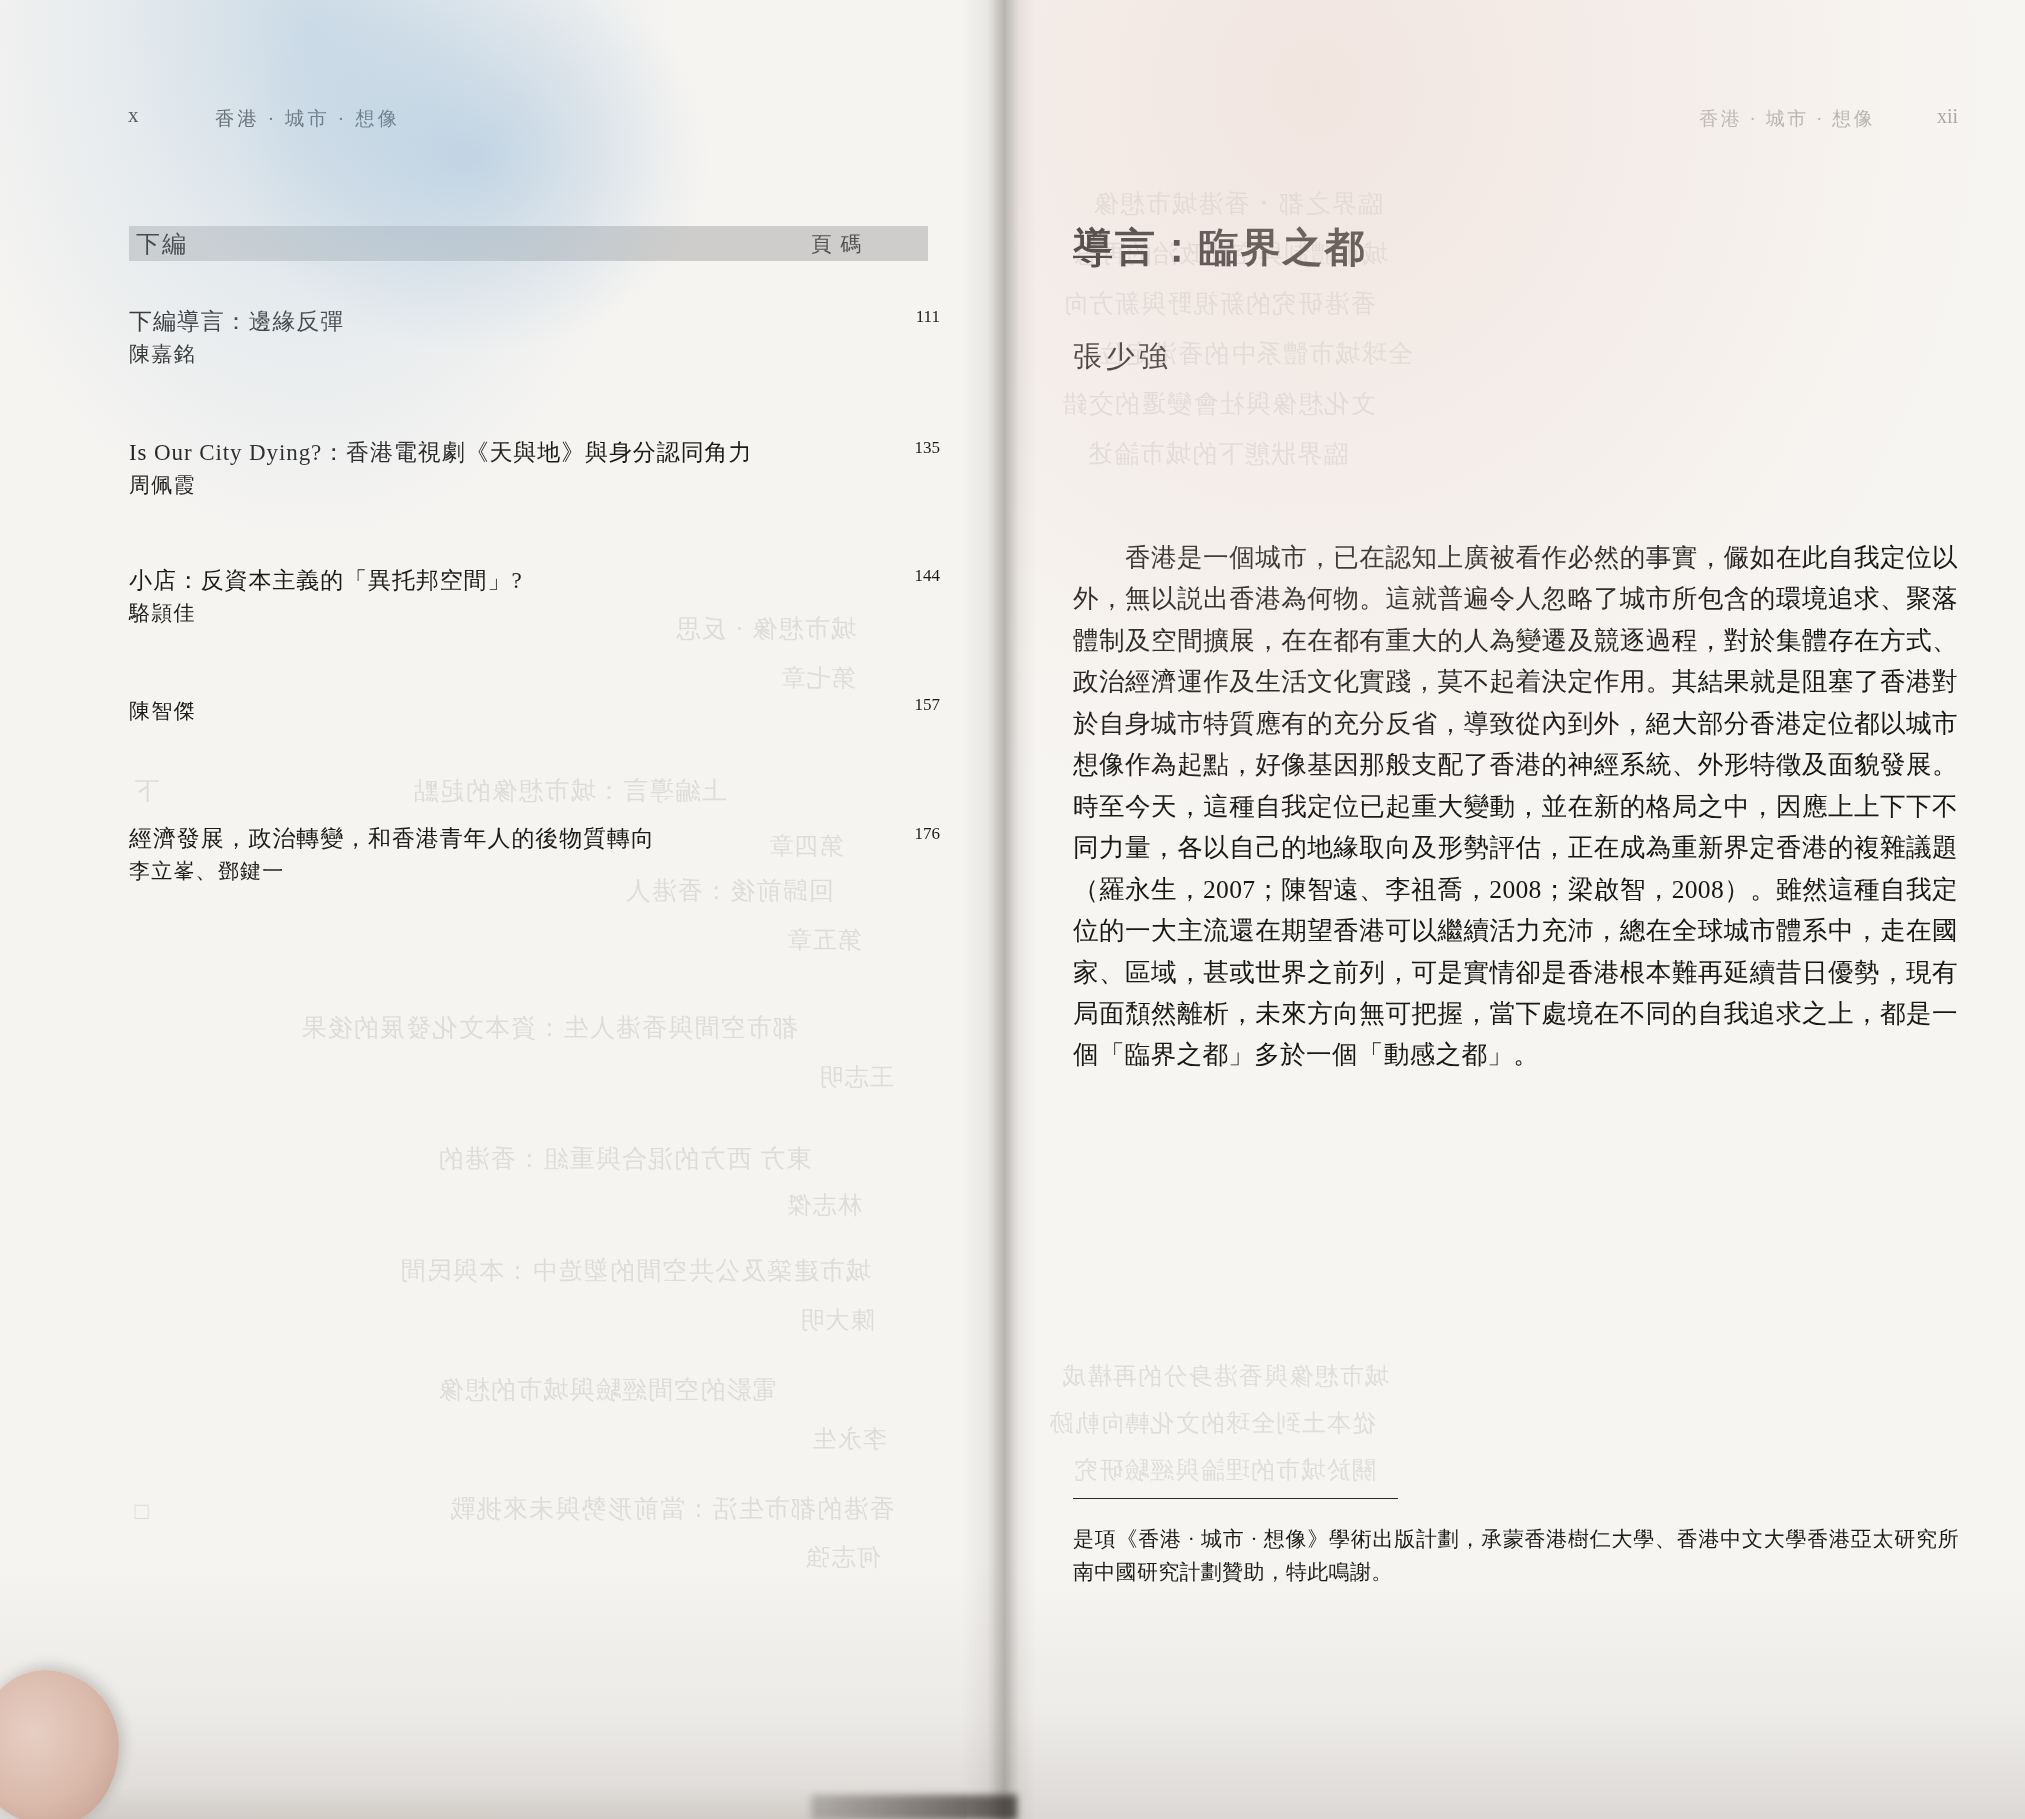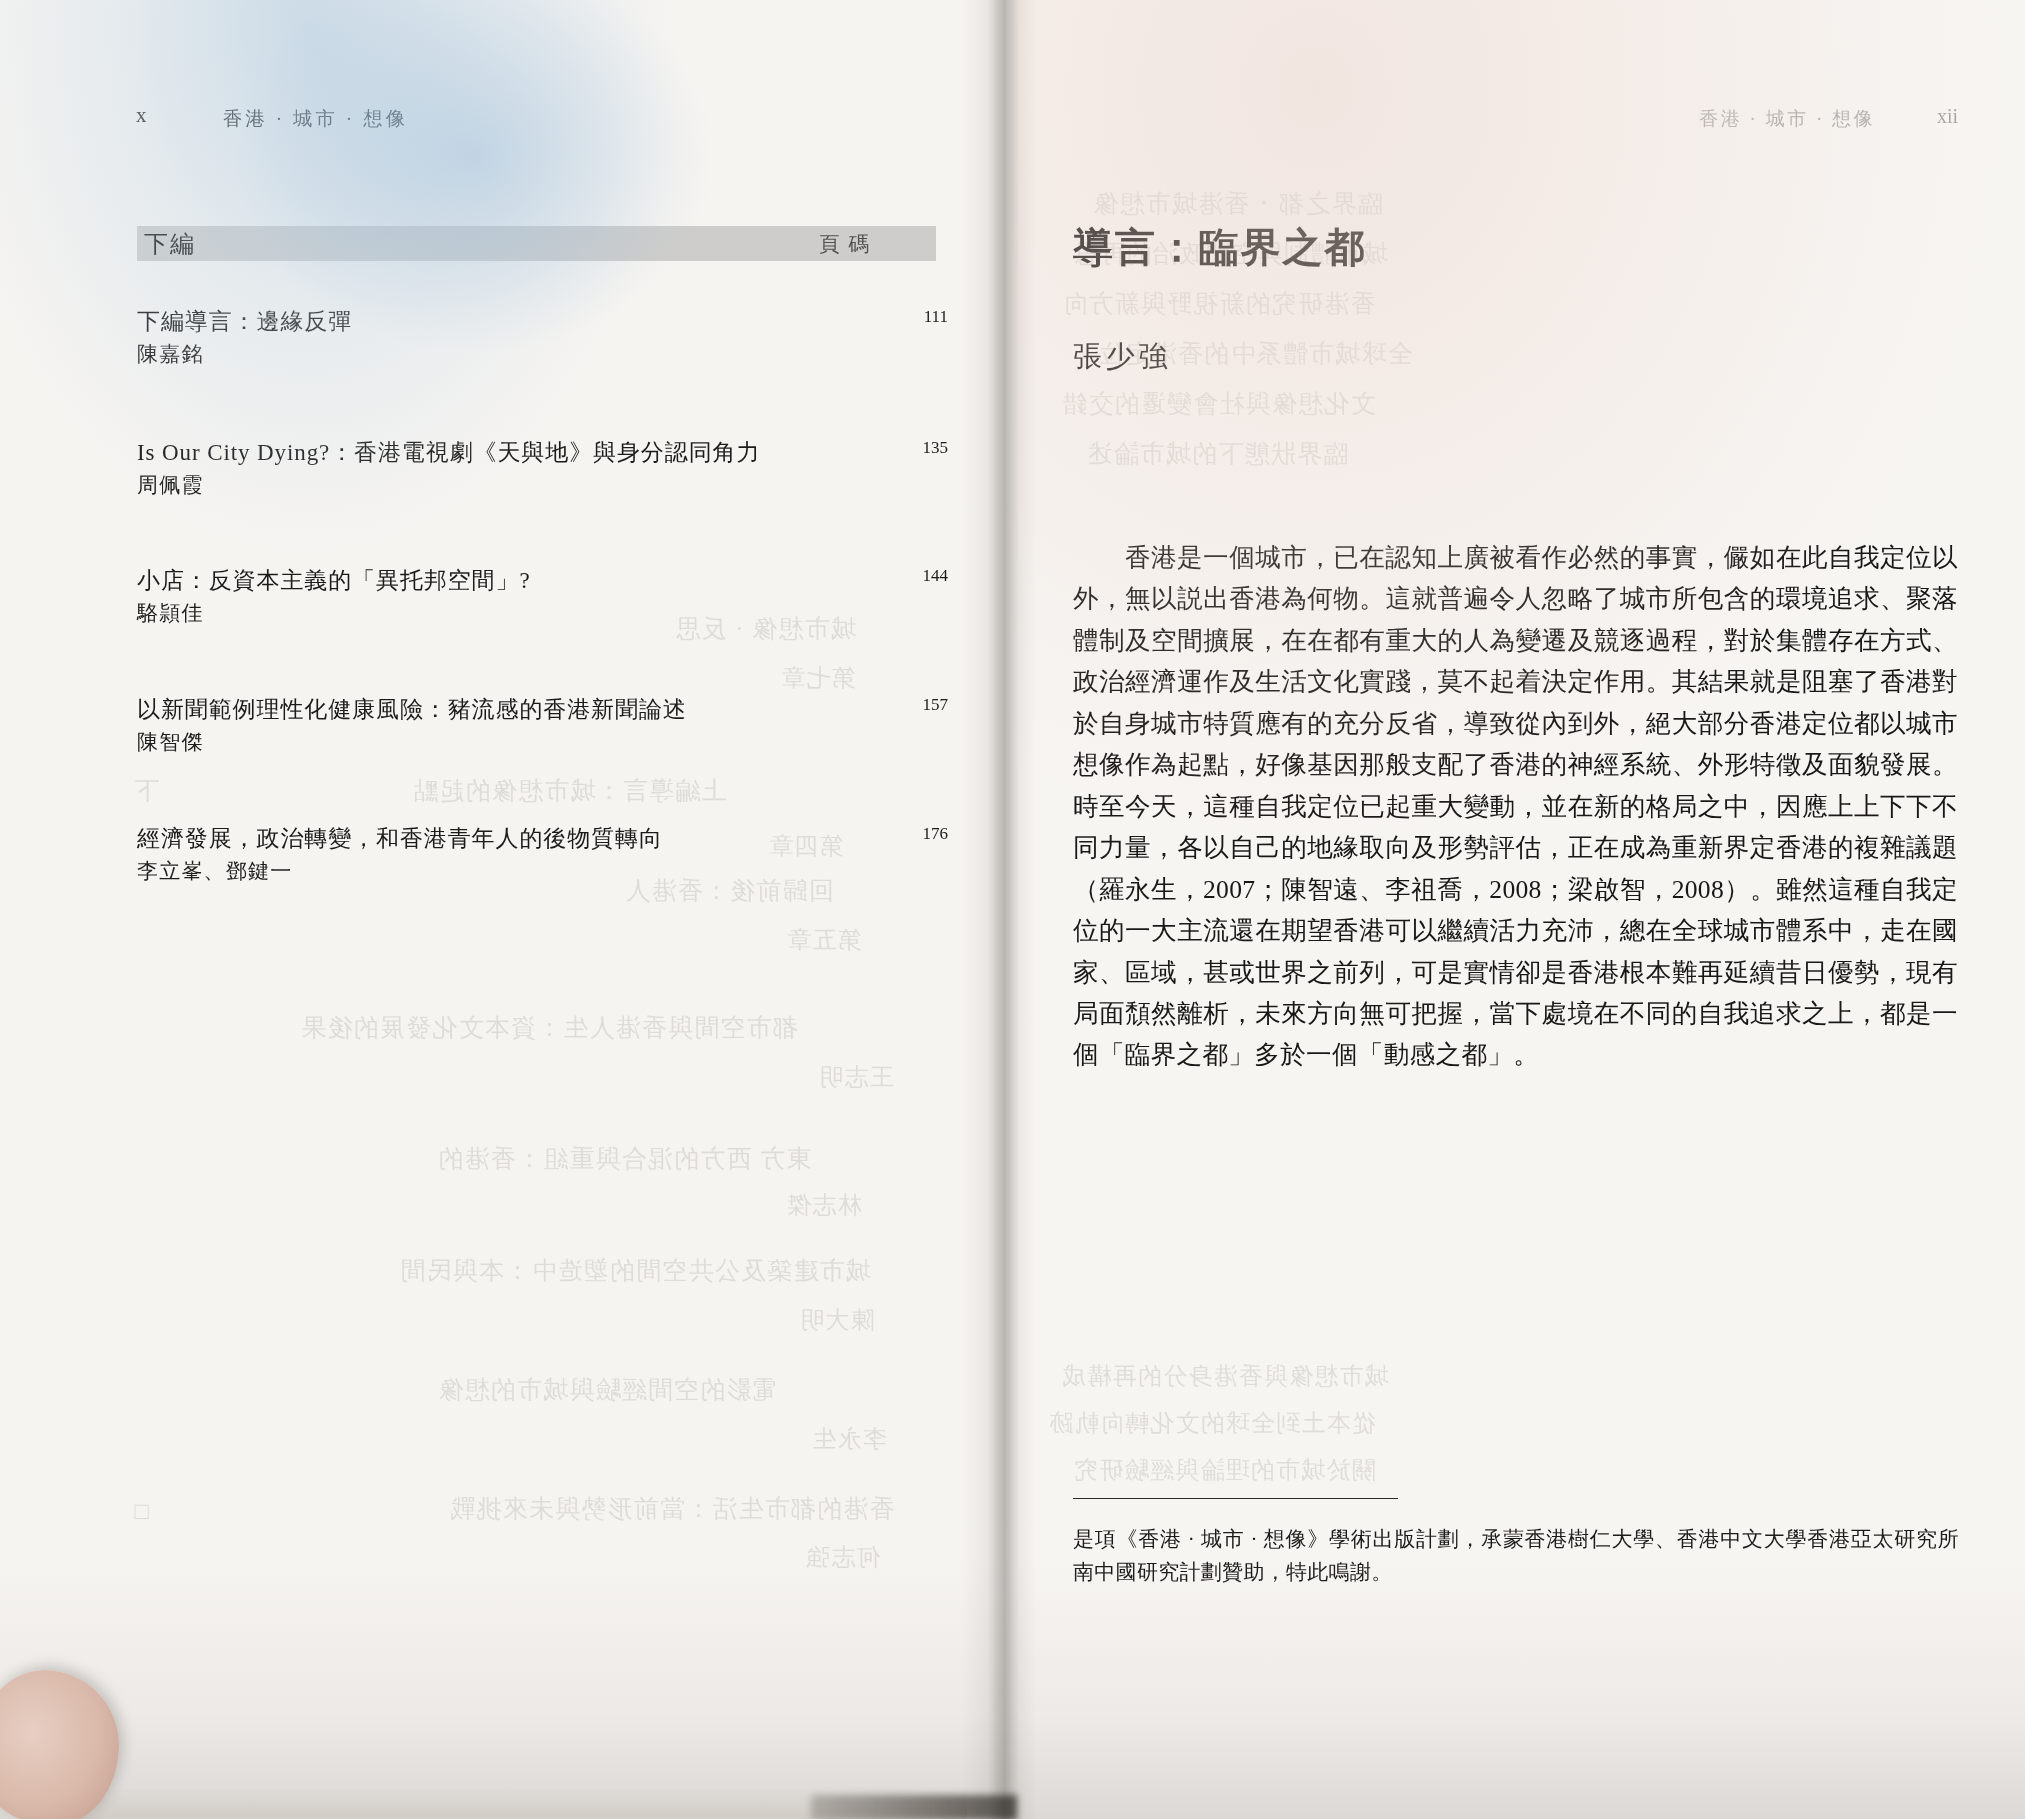--- a/index.html
+++ b/index.html
@@ -129,21 +129,21 @@
     transform: scaleX(-1);
     font-family: "Liberation Serif", serif;
     white-space: nowrap;
     letter-spacing: 1.2px;
     pointer-events: none;
   }
 
   
   .left-inner {
     position: absolute;
-    left: 8px; top: 0;
+    left: 0; top: 0;
     width: 995px; height: 1620px;
     z-index: 4;
   }
   .folio-left {
     position: absolute;
     left: 128px; top: 103px;
     font-size: 21px;
     color: #2b2a29;
     font-family: "Liberation Serif", serif;
   }
@@ -327,21 +327,20 @@
       <div class="toc-page">135</div>
     </div>
 
     <div class="toc-entry" style="top:565px;">
       <div class="toc-title">小店：反資本主義的「異托邦空間」?</div>
       <div class="toc-author">駱頴佳</div>
       <div class="toc-page">144</div>
     </div>
 
     <div class="toc-entry" style="top:694px;">
-      <div class="toc-title">以新聞範例理性化健康風險：豬流感的香港新聞論述</div>
       <div class="toc-author">陳智傑</div>
       <div class="toc-page">157</div>
     </div>
 
     <div class="toc-entry" style="top:823px;">
       <div class="toc-title">經濟發展，政治轉變，和香港青年人的後物質轉向</div>
       <div class="toc-author">李立峯、鄧鍵一</div>
       <div class="toc-page">176</div>
     </div>
 

